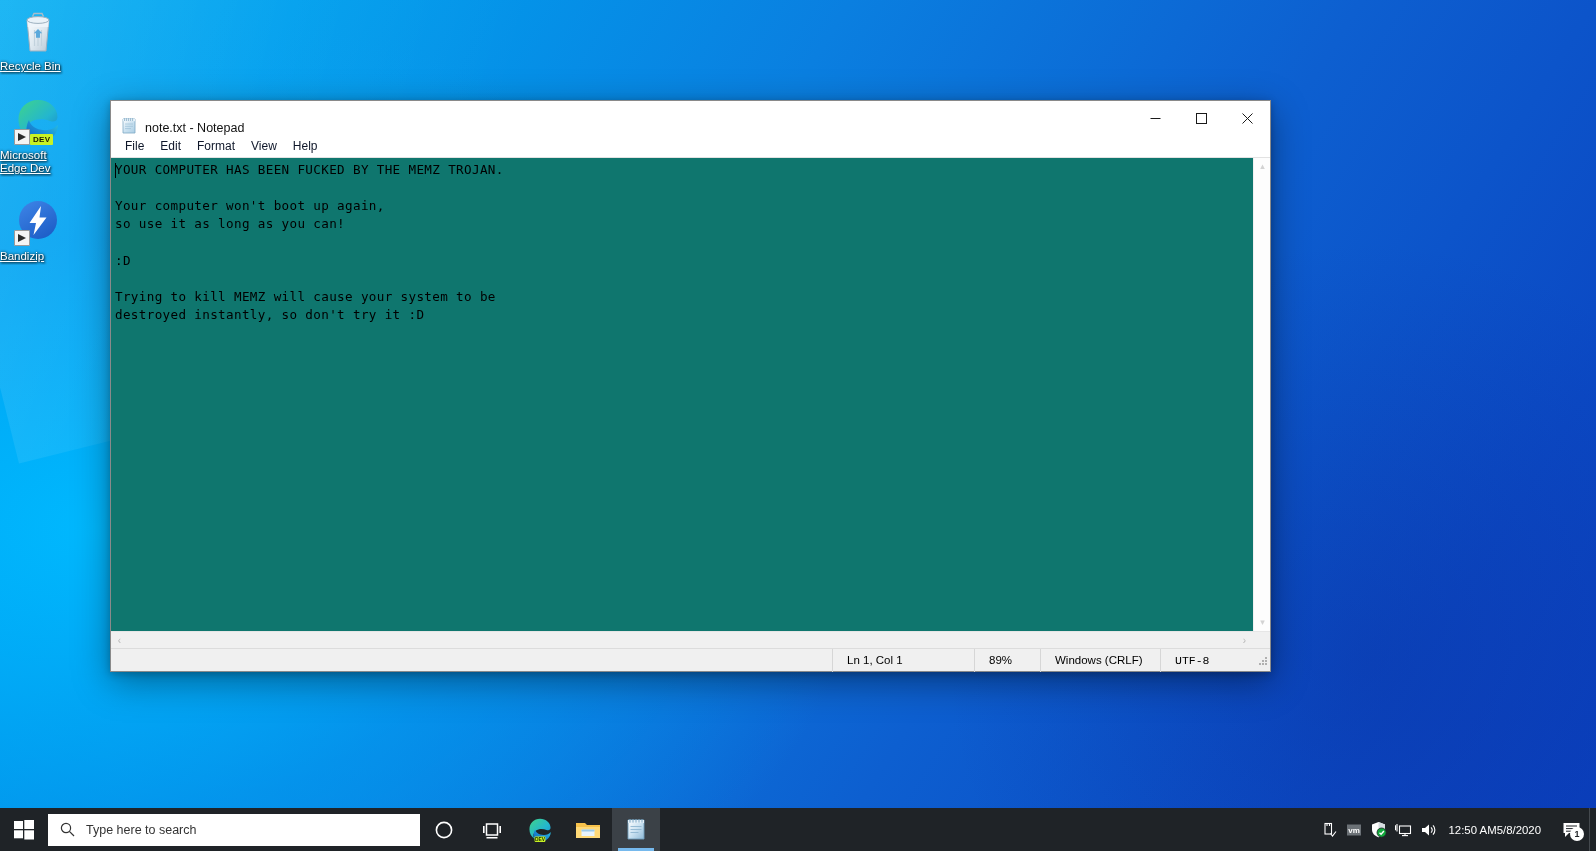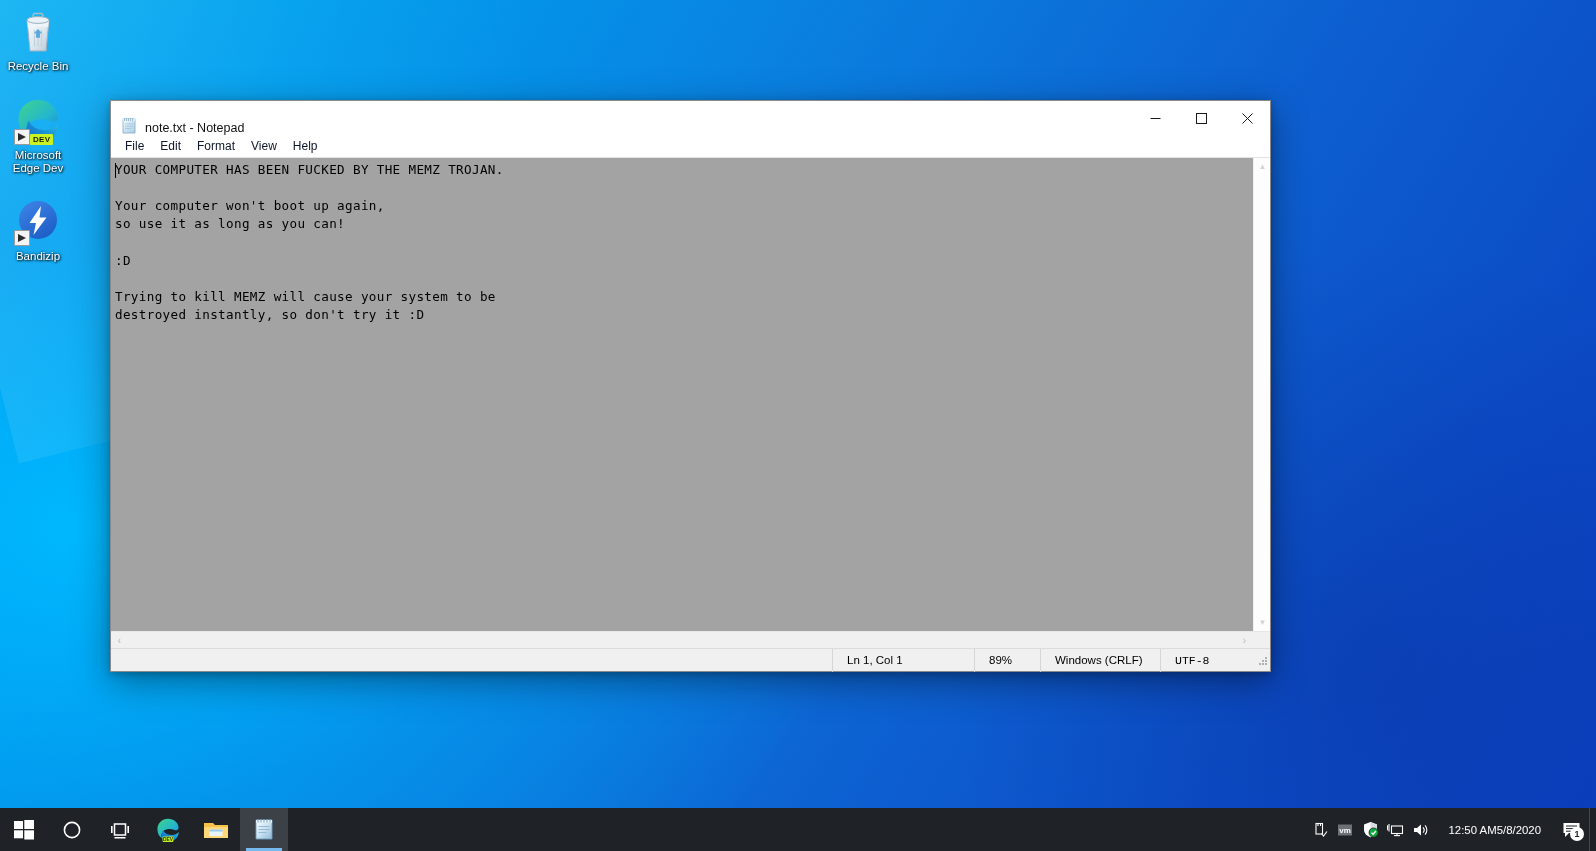--- a/index.html
+++ b/index.html
@@ -35,27 +35,28 @@
     right: -220px; bottom: -260px;
     width: 900px; height: 900px;
     background: radial-gradient(circle, rgba(10,40,150,0.32) 0%, rgba(10,40,150,0) 66%);
     pointer-events: none;
   }
 
   
   .desk-icon {
     position: absolute;
     width: 76px;
-    text-align: center;
+    text-align: left;
     color: #fff;
     font-size: 11.5px;
     line-height: 13px;
     text-shadow: 0 0 3px rgba(0,0,0,0.85), 1px 1px 2px rgba(0,0,0,0.8);
     cursor: default;
     user-select: none;
+    text-decoration: underline;
   }
   .desk-icon .glyph {
     position: relative;
     width: 48px; height: 48px;
     margin: 0 auto 4px auto;
   }
   .desk-icon .label { display: block; }
 
   
   .shortcut-arrow {
@@ -149,21 +150,21 @@
   
   #edit-region {
     flex: 1 1 auto;
     display: flex;
     position: relative;
     border-top: 1px solid #e2e2e2;
     min-height: 0;
   }
   #text-area {
     flex: 1 1 auto;
-    background: #a3a3a3;
+    background: #0f766e;
     position: relative;
     overflow: hidden;
     padding: 3px 0 0 4px;
   }
   #text-content {
     font-family: "DejaVu Sans Mono", "Liberation Mono", monospace;
     font-size: 12.6px;
     line-height: 18.15px;
     color: #000;
     white-space: pre;
@@ -296,21 +297,21 @@
   #taskbar-spacer { flex: 1 1 auto; }
   #tray {
     display: flex;
     align-items: center;
     height: 43px;
     flex: 0 0 auto;
     padding-right: 2px;
   }
   .tray-icon {
     width: 25px; height: 28px;
-    display: flex; align-items: center; justify-content: flex-start;
+    display: flex; align-items: center; justify-content: flex-end;
     flex: 0 0 auto;
   }
   #clock {
     height: 43px;
     display: flex;
     flex-direction: row;
     align-items: center;
     justify-content: center;
     color: #fff;
     font-size: 11.4px;
@@ -513,20 +514,29 @@
 
     <div id="start-button">
       <svg width="20" height="20" viewBox="0 0 20 20" fill="#ffffff">
         <rect x="0" y="1" width="9" height="8"></rect>
         <rect x="10.3" y="0" width="9.7" height="9"></rect>
         <rect x="0" y="10.3" width="9" height="8"></rect>
         <rect x="10.3" y="10.3" width="9.7" height="9.2"></rect>
       </svg>
     </div>
 
+    <div id="search-box">
+      <div id="search-icon-wrap">
+        <svg width="15" height="15" viewBox="0 0 15 15" fill="none" stroke="#333" stroke-width="1.2">
+          <circle cx="6" cy="6" r="4.6"></circle>
+          <line x1="9.4" y1="9.4" x2="14" y2="14"></line>
+        </svg>
+      </div>
+      <span id="search-placeholder">Type here to search</span>
+    </div>
 
     <div class="tb-button">
       <svg width="20" height="20" viewBox="0 0 20 20" fill="none" stroke="#ffffff" stroke-width="1.6">
         <circle cx="10" cy="10" r="7.6"></circle>
       </svg>
     </div>
 
     <div class="tb-button">
       <svg width="22" height="20" viewBox="0 0 22 20">
         <rect x="5.5" y="4" width="11" height="11" fill="none" stroke="#ffffff" stroke-width="1.5"></rect>

